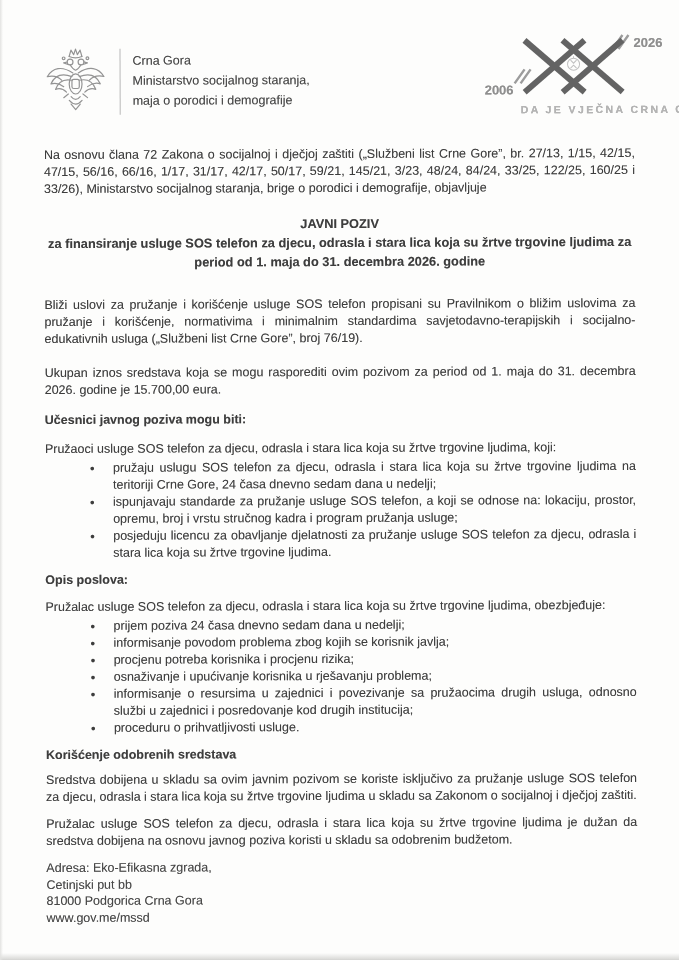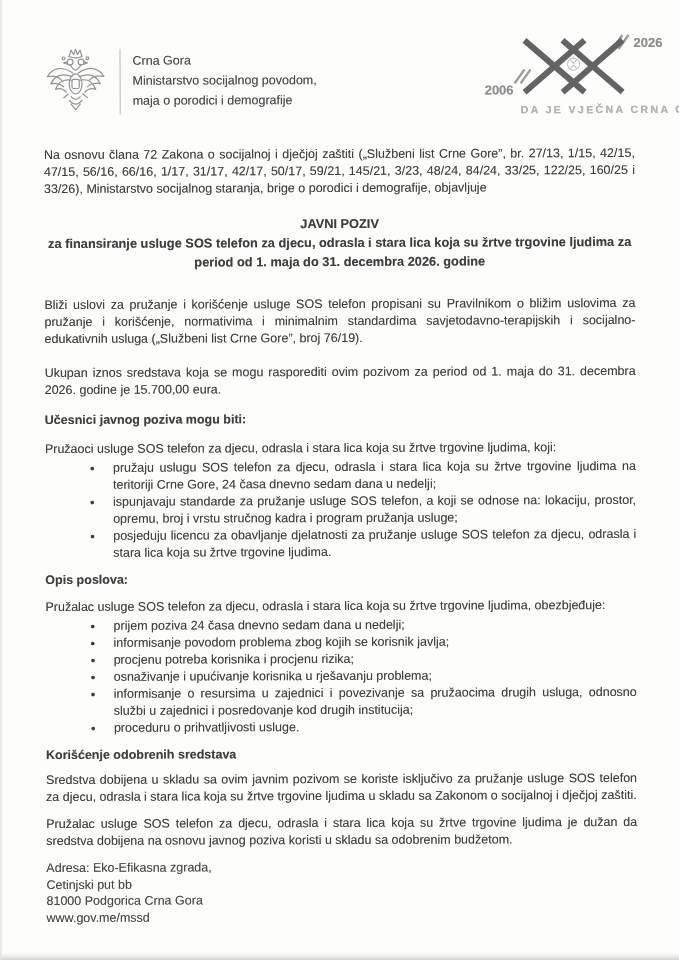--- a/index.html
+++ b/index.html
@@ -90,21 +90,21 @@
         <path d="M30 64 L35 70 L40 64"></path>
         <path d="M27 53 l-5 4"></path>
         <path d="M43 53 l5 4"></path>
         <circle cx="22" cy="14" r="1.5"></circle>
         <circle cx="48" cy="14" r="1.5"></circle>
       </svg>
     </span>
     <div class="vsep"></div>
     <div class="ministry">
       <div>Crna Gora</div>
-      <div>Ministarstvo socijalnog povodom,</div>
+      <div>Ministarstvo socijalnog staranja,</div>
       <div>maja o porodici i demografije</div>
     </div>
     <div class="logo20">
       <svg viewBox="0 0 178 66" width="178" height="66">
         <g>
           <path d="M128 17 L138 3 M134 17 L144 3" stroke="#9c9c9c" stroke-width="2.4" fill="none"></path>
           <path d="M30 51 L40 37 M36 51 L46 37" stroke="#9c9c9c" stroke-width="2.4" fill="none"></path>
           <path d="M40 8 L100 60" stroke="#636363" stroke-width="6" fill="none"></path>
           <path d="M100 8 L40 60" stroke="#636363" stroke-width="6" fill="none"></path>
           <path d="M78 8 L138 60" stroke="#636363" stroke-width="6" fill="none"></path>

